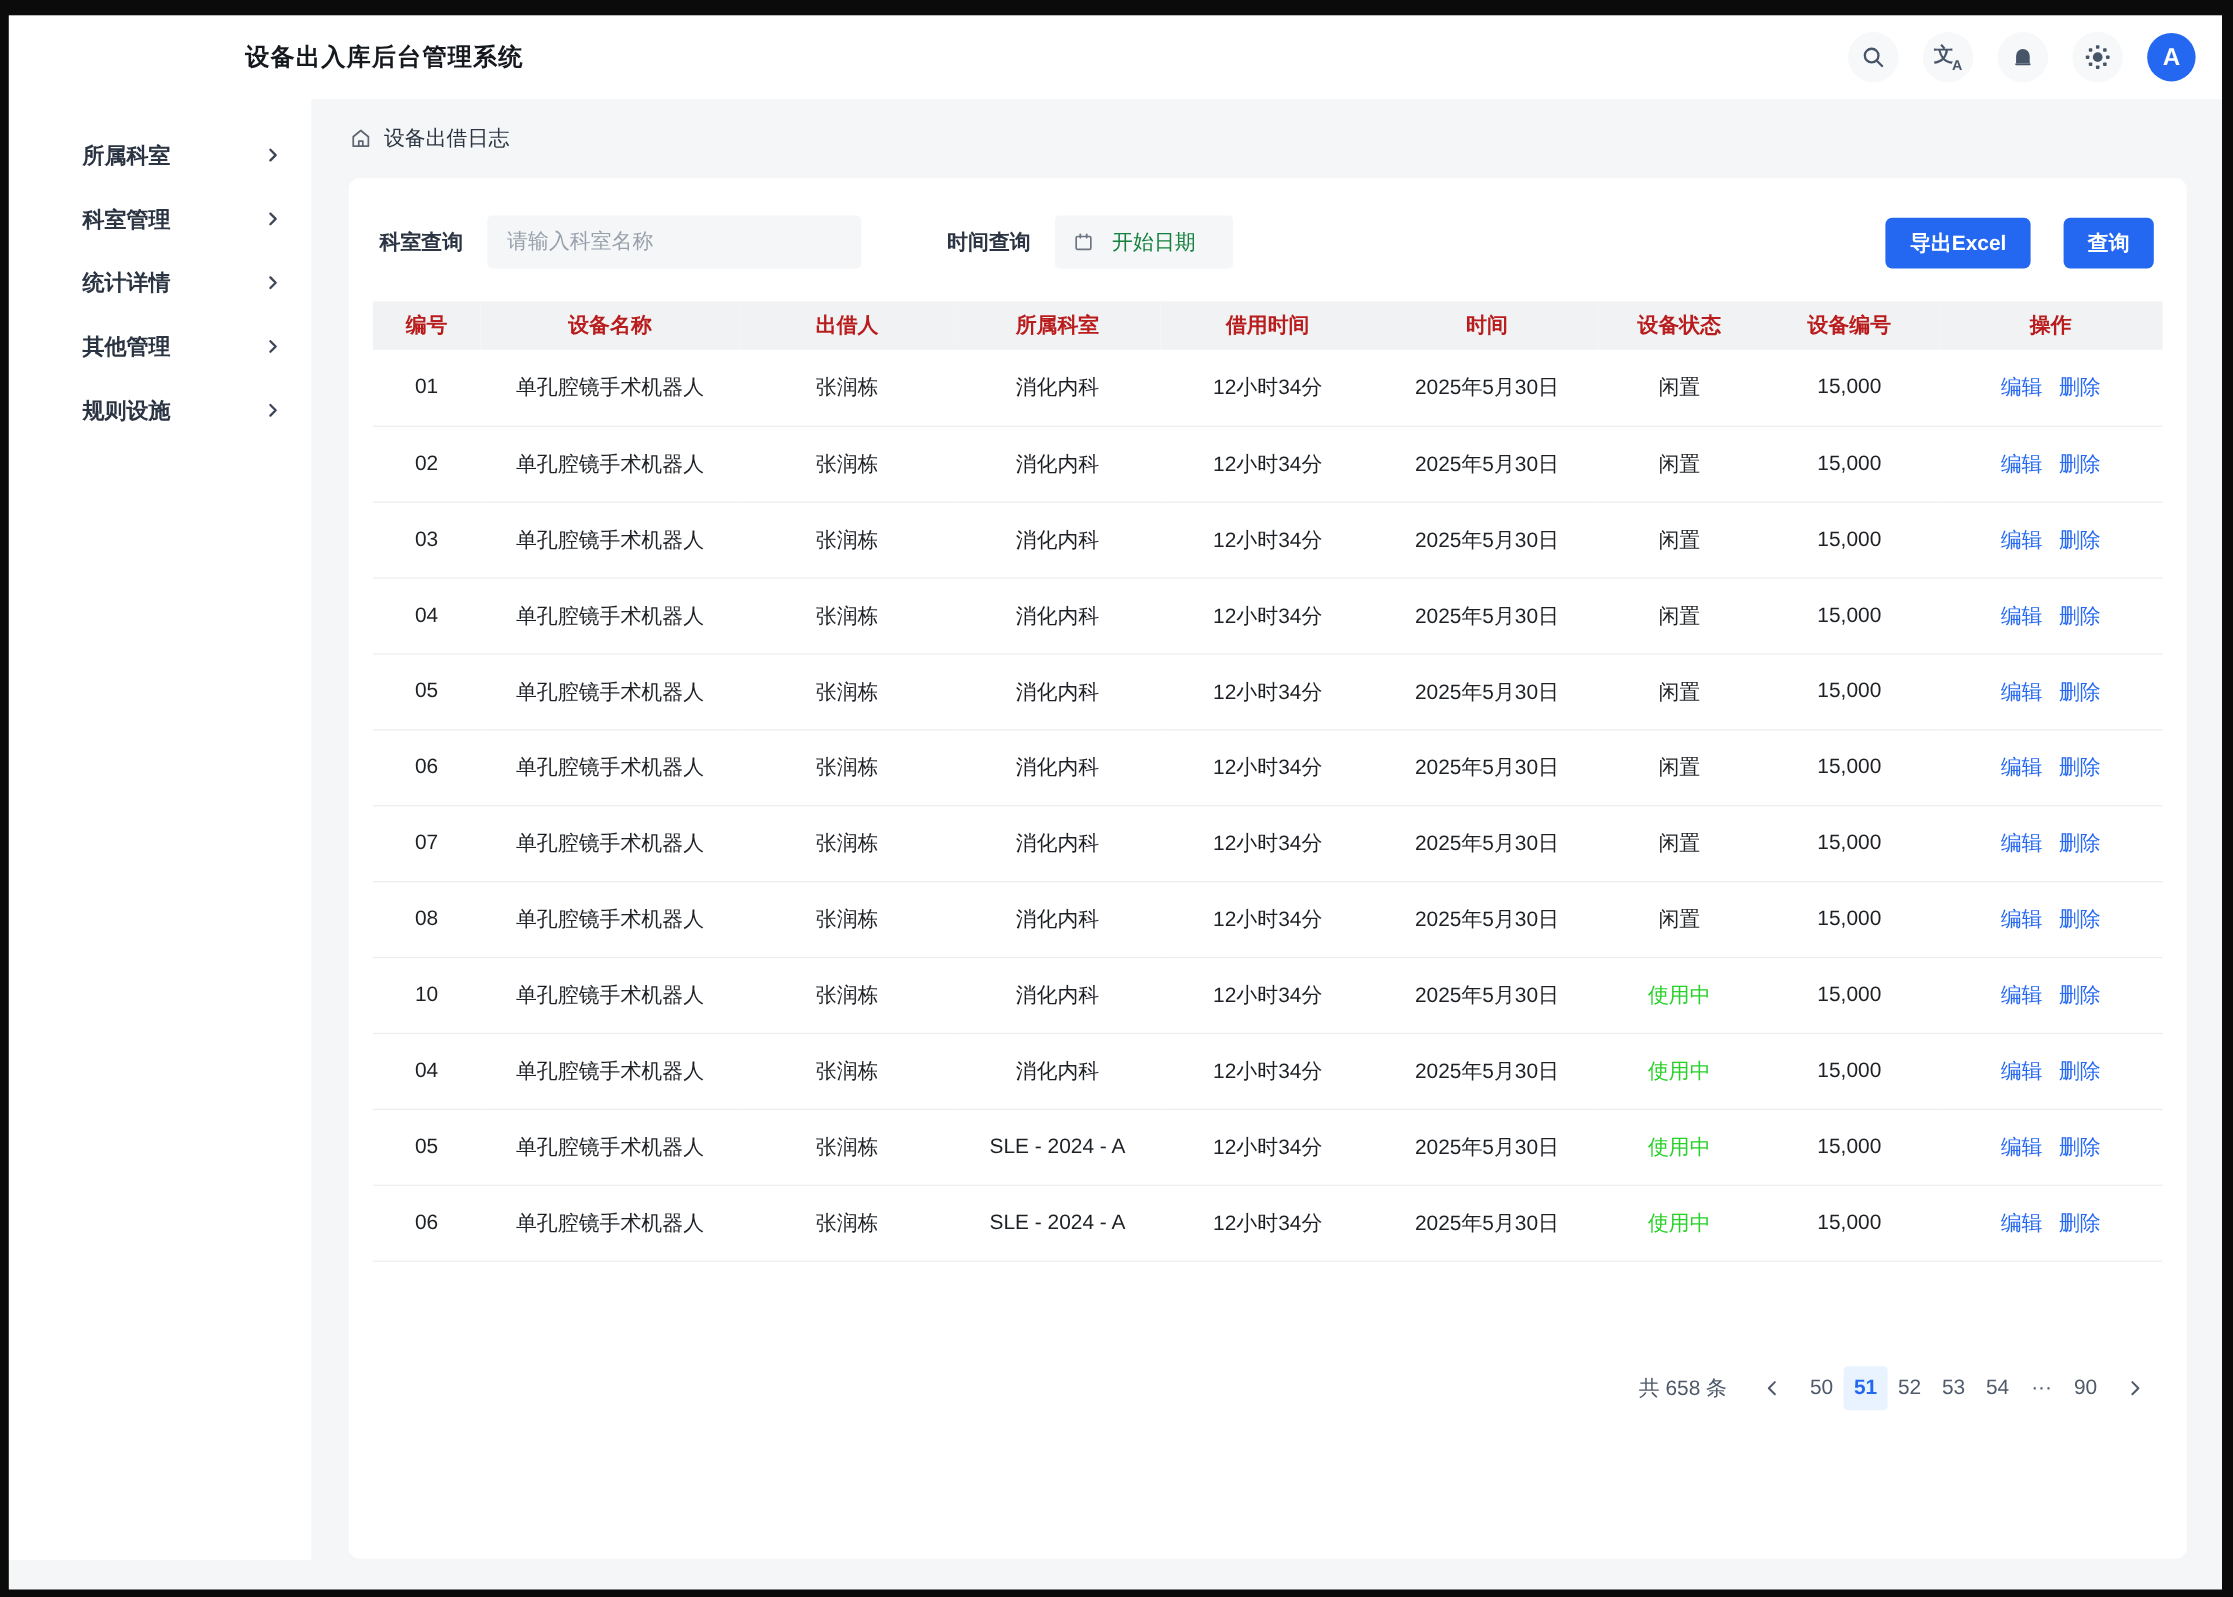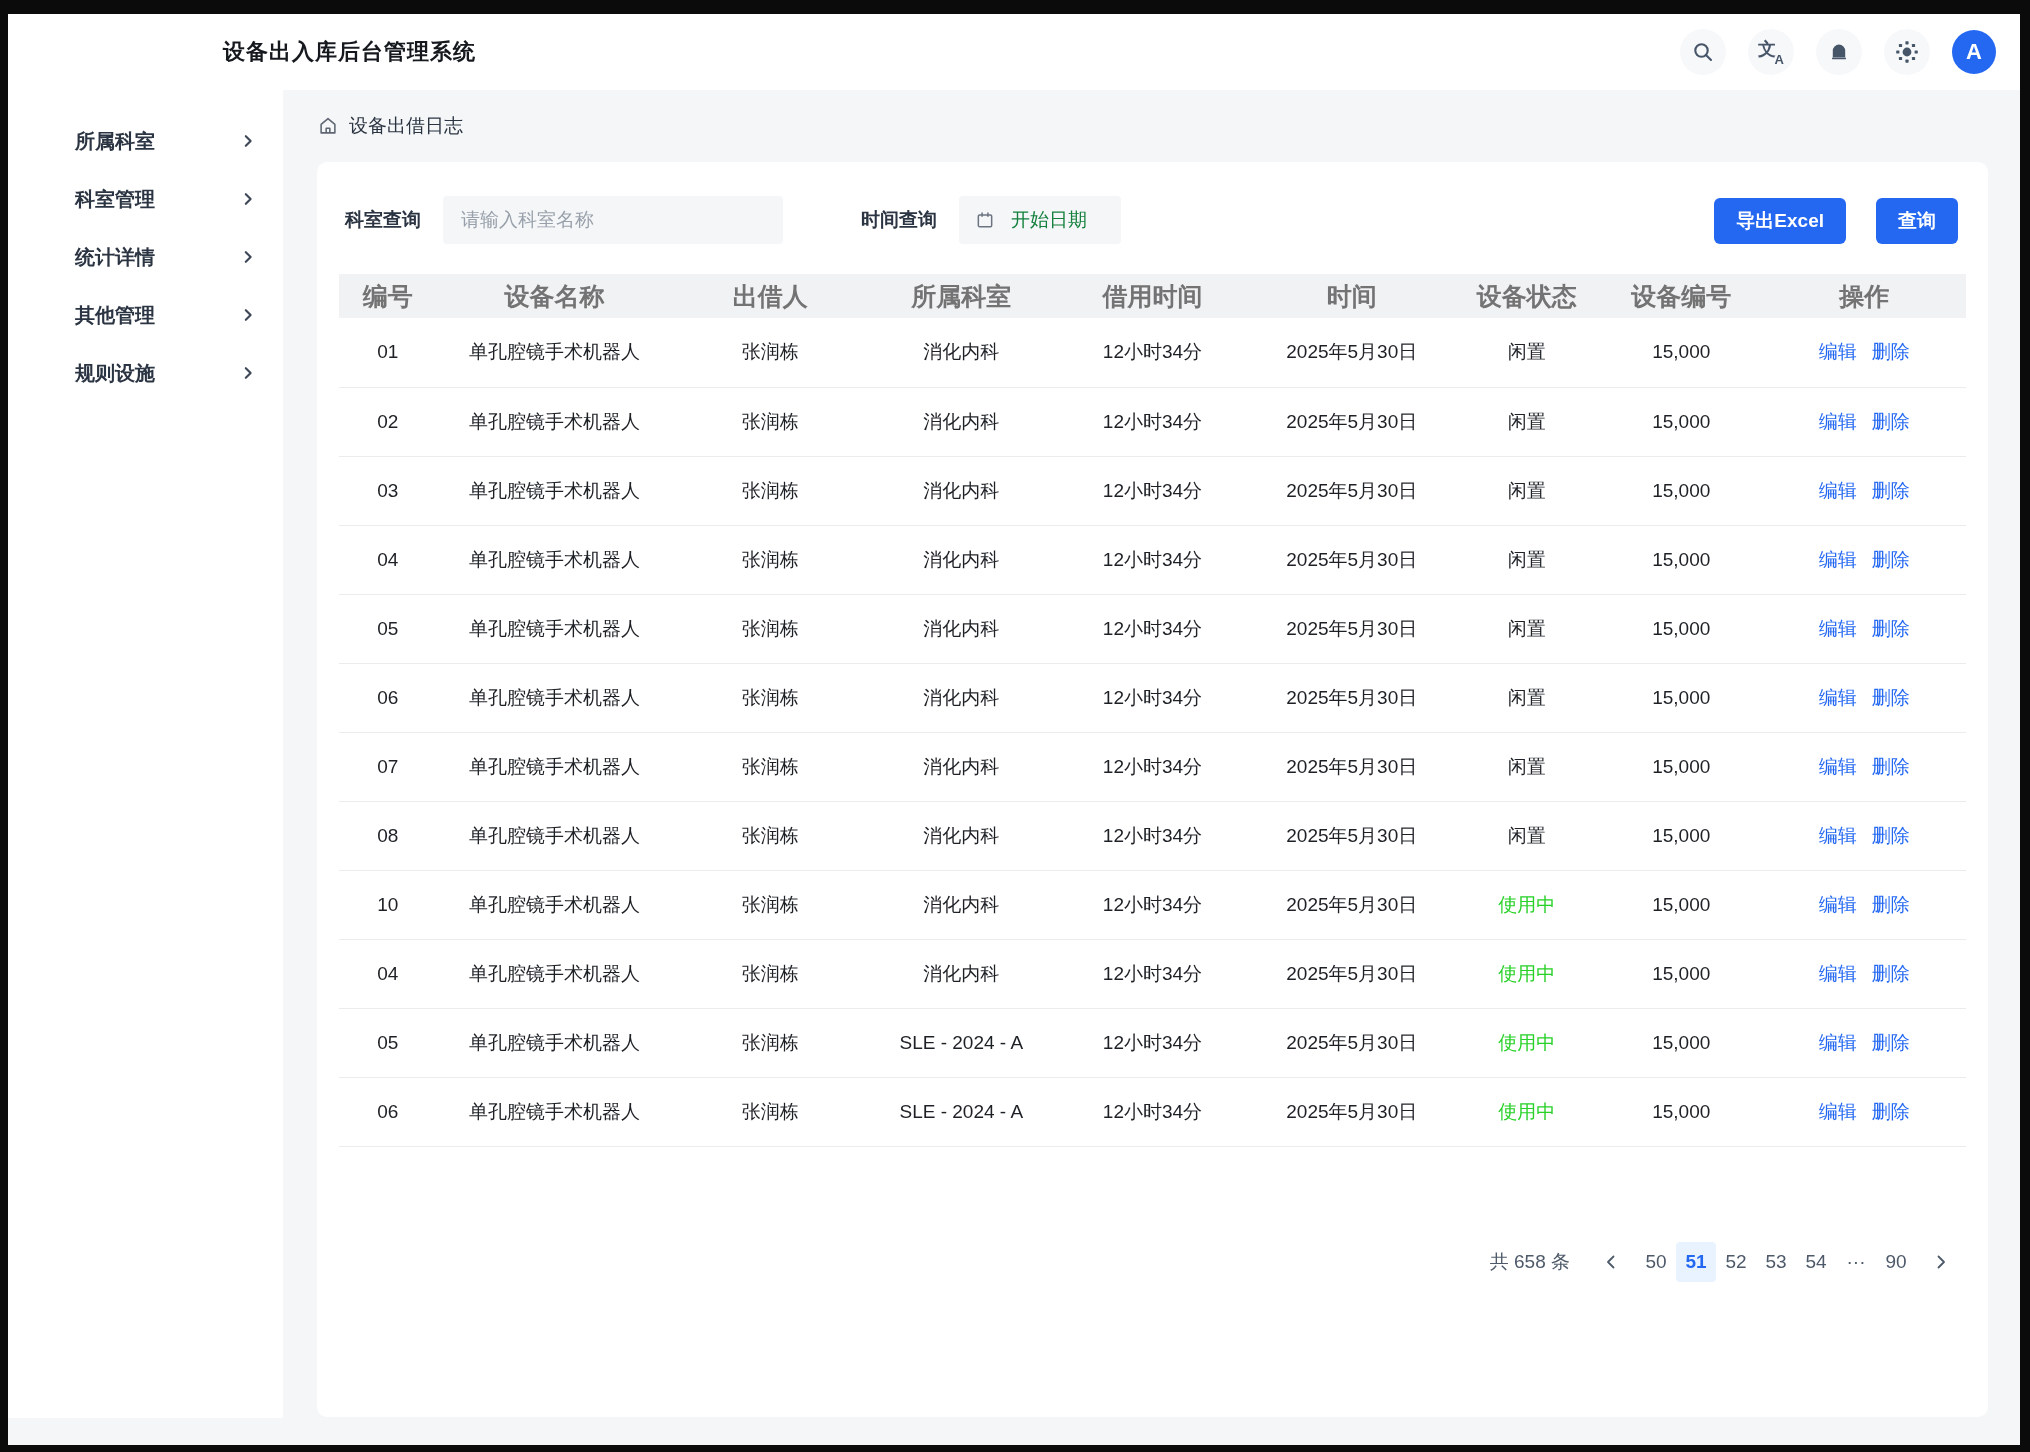--- a/index.html
+++ b/index.html
@@ -36,21 +36,21 @@
   .text-input { width:340px; height:48px; background:#f5f6f8; border:none; border-radius:4px; margin-left:22px; padding:0 18px; font-size:19px; color:#23262b; outline:none; }
   .text-input::placeholder { color:#98a1ab; }
   .group-time { margin-left:78px; }
   .date-input { width:162px; height:48px; background:#f5f6f8; border-radius:4px; margin-left:22px; display:flex; align-items:center; gap:16px; padding:0 16px; cursor:pointer; }
   .date-input .ph { color:#15803d; font-size:19px; }
   .filter-actions { margin-left:auto; display:flex; gap:30px; }
   .btn { height:46px; padding:0 22px; border-radius:6px; background:var(--primary,#2468f2); color:#fff; font-size:19px; font-weight:600; border:none; cursor:pointer; }
 
   
   table { width:100%; border-collapse:collapse; table-layout:fixed; }
-  thead th { background:#f1f2f4; height:44px; font-size:25px; font-weight:700; color:#737373; text-align:center; }
+  thead th { background:#f1f2f4; height:44px; font-size:19px; font-weight:700; color:#b91c1c; text-align:center; }
   tbody td { height:69px; text-align:center; font-size:19px; color:#1d2025; border-bottom:1px solid #ececec; }
   .status-in-use { color:var(--green,#28d128); }
   .link { color:var(--primary,#2468f2); cursor:pointer; }
   .link + .link { margin-left:15px; }
 
   
   .pagination { display:flex; align-items:center; justify-content:flex-end; gap:6px; margin-top:95px; font-size:19px; color:#4e5969; padding-right:6px; }
   .pg-total { margin-right:16px; color:#4e5969; }
   .pg-arrow { width:38px; height:38px; display:flex; align-items:center; justify-content:center; cursor:pointer; color:#4e5969; }
   .page { min-width:40px; height:40px; padding:0 6px; display:inline-flex; align-items:center; justify-content:center; border-radius:4px; cursor:pointer; }

